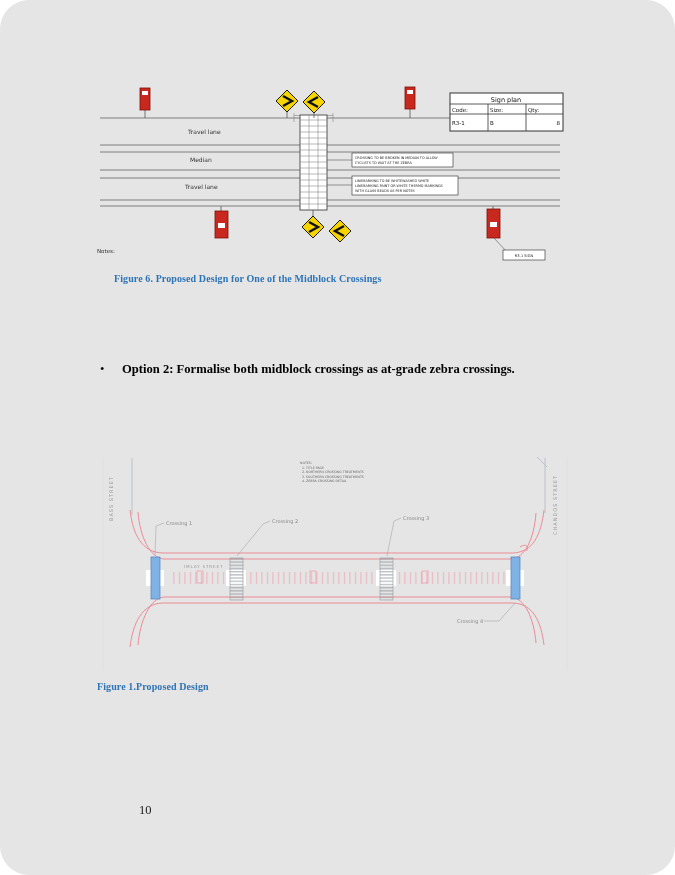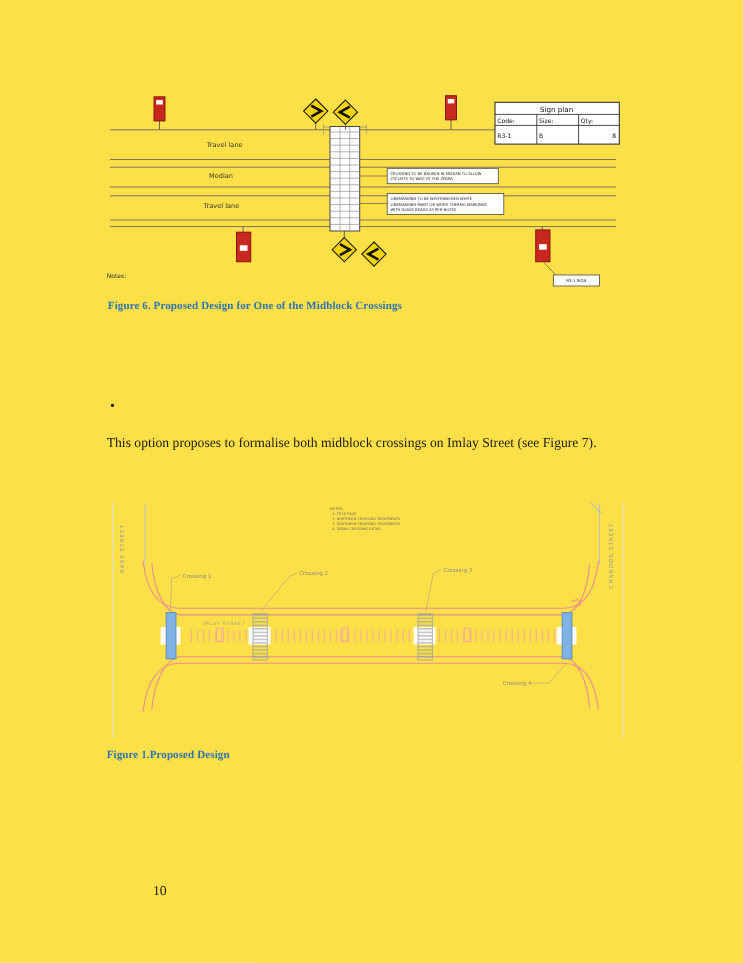--- a/index.html
+++ b/index.html
@@ -1,18 +1,18 @@
 <!DOCTYPE html>
 <html><head>
 <meta charset="utf-8">
 <style>
   * { margin:0; padding:0; box-sizing:border-box; }
   html,body { width:675px; height:875px; }
   body { background:#ffffff; font-family:"Liberation Serif", serif; position:relative; overflow:hidden; }
-  .page { position:absolute; inset:0; background:#fde047; }
+  .page { position:absolute; inset:0; background:#e5e5e5;border-radius:29px; }
   .abs { position:absolute; }
   .caption { color:#2e74b5; font-weight:bold; font-size:10px; letter-spacing:0.1px; }
   .bullet-row { display:flex; align-items:flex-start; font-size:12.6px; }
   .bullet-glyph { width:22px; font-size:12.6px; }
   .bullet-text { font-weight:bold; }
   .body-par { font-size:12.4px; line-height:1.5; color:#1a1a1a; }
   .body-par span { display:block; }
   .pagenum { font-size:12.5px; color:#1a1a1a; }
   svg text { font-family:"DejaVu Sans", sans-serif; }
 </style>
@@ -144,28 +144,28 @@
       <text x="2" y="168" font-size="5.5" fill="#333">Notes:</text>
 
       <g>
         <line x1="399" y1="153" x2="412" y2="167" stroke="#555" stroke-width="0.6"></line>
         <rect x="408" y="165" width="42" height="10" fill="#fff" stroke="#444" stroke-width="0.7"></rect>
         <text x="429" y="171.5" text-anchor="middle" font-size="3.6" fill="#222">R3-1 SIGN</text>
       </g>
     </svg>
   </div>
 
-  <p class="abs caption" style="left:98px; top:273px;">Figure 6. Proposed Design for One of the Midblock Crossings</p>
+  <p class="abs caption" style="left:114px; top:273px;">Figure 6. Proposed Design for One of the Midblock Crossings</p>
 
   <div class="abs bullet-row" style="left:100px; top:362px; width:480px;">
     <span class="bullet-glyph">•</span>
+    <span class="bullet-text">Option 2: Formalise both midblock crossings as at-grade zebra crossings.</span>
   </div>
 
   <div class="abs body-par" style="left:97px; top:393px; width:490px;">
-    <span>This option proposes to formalise both midblock crossings on Imlay Street (see Figure 7).</span>
   </div>
 
   <div class="abs" style="left:100px; top:455px; width:470px; height:218px;">
     <svg viewBox="0 0 470 218" width="470" height="218">
       <defs>
         <pattern id="pticks" width="5.5" height="12" patternUnits="userSpaceOnUse">
           <line x1="2.5" y1="0" x2="2.5" y2="12" stroke="#ef9fae" stroke-width="0.8"></line>
         </pattern>
         <pattern id="pzebra" width="14" height="3.2" patternUnits="userSpaceOnUse">
           <line x1="0" y1="1.5" x2="14" y2="1.5" stroke="#9aa0a6" stroke-width="0.9"></line>

